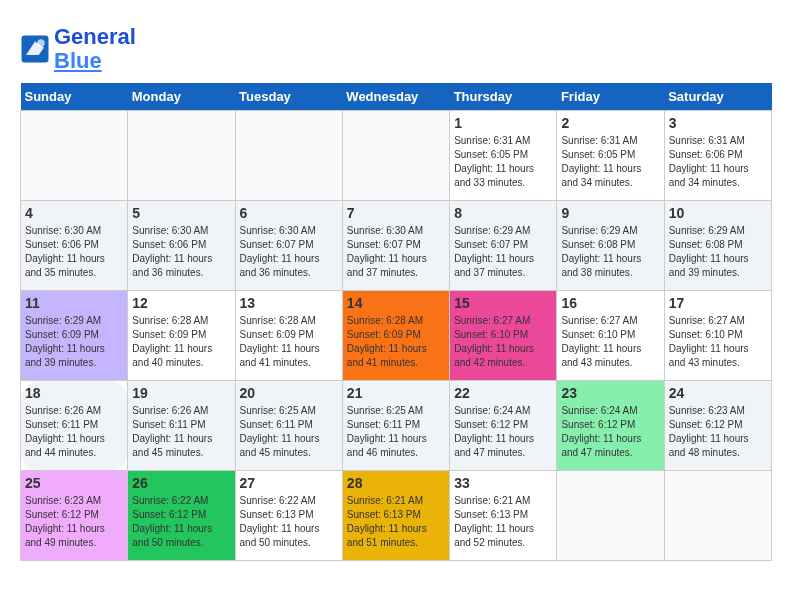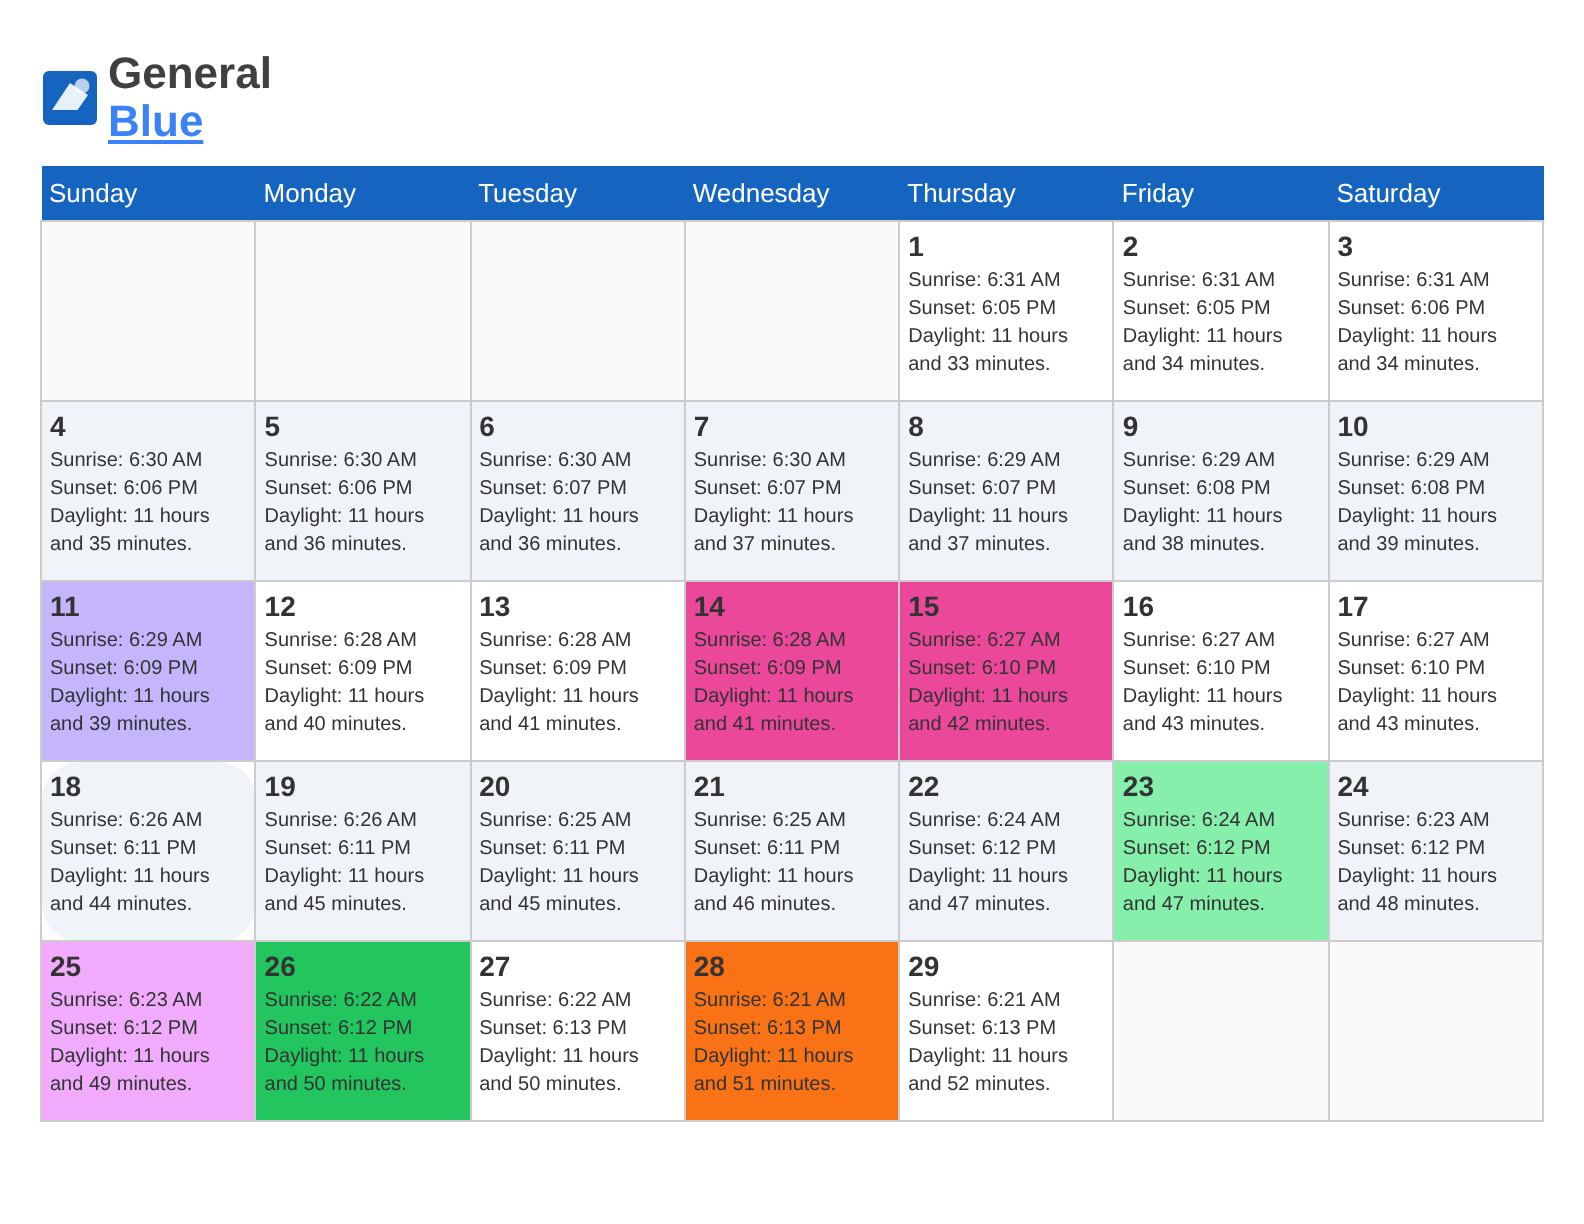--- a/index.html
+++ b/index.html
@@ -21,21 +21,21 @@
       align-items: center;
       margin-top: 5px;
     }
     .logo-text {
       font-size: 22px;
       font-weight: bold;
       color: #333;
       line-height: 1.1;
     }
     .logo-text span {
-      color: #404040;
+      color: #1d4ed8;
     }
     .logo-icon {
       width: 30px;
       height: 30px;
       margin-right: 4px;
     }
     .title-block {
       text-align: right;
     }
     .calendar-title {
@@ -52,21 +52,21 @@
       width: 100%;
       border-collapse: collapse;
       font-size: 11px;
     }
     thead th {
       background-color: #1565c0;
       color: #fff;
       padding: 6px 4px;
       text-align: left;
       font-size: 13px;
-      font-weight: normal;
+      font-weight: bold;
     }
     tbody td {
       border: 1px solid #ccc;
       vertical-align: top;
       padding: 4px;
       height: 90px;
       width: calc(100% / 7);
     }
     .day-number {
       font-size: 14px;
@@ -179,21 +179,21 @@
           <div class="day-info">Sunrise: 6:29 AM<br>Sunset: 6:09 PM<br>Daylight: 11 hours and 39 minutes.</div>
         </td>
         <td style="background-color: rgb(255, 255, 255);">
           <div class="day-number">12</div>
           <div class="day-info">Sunrise: 6:28 AM<br>Sunset: 6:09 PM<br>Daylight: 11 hours and 40 minutes.</div>
         </td>
         <td style="background-color: rgb(255, 255, 255);">
           <div class="day-number">13</div>
           <div class="day-info">Sunrise: 6:28 AM<br>Sunset: 6:09 PM<br>Daylight: 11 hours and 41 minutes.</div>
         </td>
-        <td style="background-color: #ec4899;">
+        <td style="background-color: #f97316;">
           <div class="day-number">14</div>
           <div class="day-info">Sunrise: 6:28 AM<br>Sunset: 6:09 PM<br>Daylight: 11 hours and 41 minutes.</div>
         </td>
         <td style="background-color: #ec4899;">
           <div class="day-number">15</div>
           <div class="day-info">Sunrise: 6:27 AM<br>Sunset: 6:10 PM<br>Daylight: 11 hours and 42 minutes.</div>
         </td>
         <td style="background-color: rgb(255, 255, 255);">
           <div class="day-number">16</div>
           <div class="day-info">Sunrise: 6:27 AM<br>Sunset: 6:10 PM<br>Daylight: 11 hours and 43 minutes.</div>
@@ -239,25 +239,25 @@
           <div class="day-info">Sunrise: 6:23 AM<br>Sunset: 6:12 PM<br>Daylight: 11 hours and 49 minutes.</div>
         </td>
         <td style="background-color: #22c55e;">
           <div class="day-number">26</div>
           <div class="day-info">Sunrise: 6:22 AM<br>Sunset: 6:12 PM<br>Daylight: 11 hours and 50 minutes.</div>
         </td>
         <td style="background-color: rgb(255, 255, 255);">
           <div class="day-number">27</div>
           <div class="day-info">Sunrise: 6:22 AM<br>Sunset: 6:13 PM<br>Daylight: 11 hours and 50 minutes.</div>
         </td>
-        <td style="background-color: #f97316;">
+        <td style="background-color: #eab308;">
           <div class="day-number">28</div>
           <div class="day-info">Sunrise: 6:21 AM<br>Sunset: 6:13 PM<br>Daylight: 11 hours and 51 minutes.</div>
         </td>
         <td style="background-color: rgb(255, 255, 255);">
-          <div class="day-number">29</div>
+          <div class="day-number">33</div>
           <div class="day-info">Sunrise: 6:21 AM<br>Sunset: 6:13 PM<br>Daylight: 11 hours and 52 minutes.</div>
         </td>
         <td class="empty-cell" style="background-color: rgb(250, 250, 250);"></td>
         <td class="empty-cell" style="background-color: rgb(250, 250, 250);"></td>
       </tr>
     </tbody>
 </table>
 
 </body></html>

